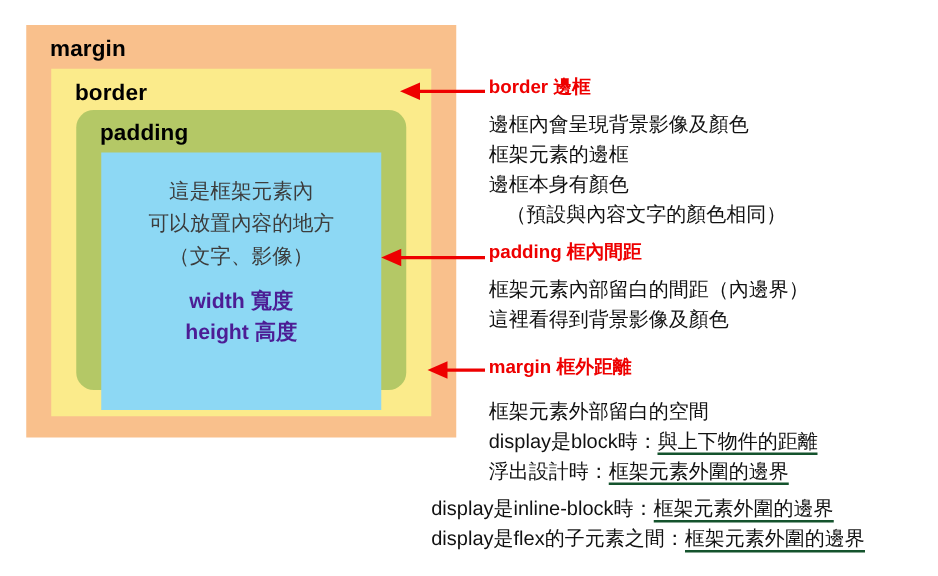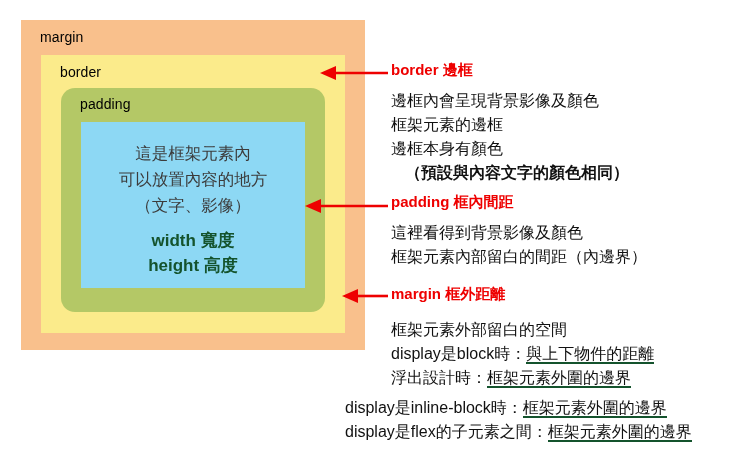--- a/index.html
+++ b/index.html
@@ -20,22 +20,22 @@
   #box-diagram {
     position: absolute;
     left: 21px;
     top: 20px;
     width: 344px;
     height: 330px;
     background: #f9c08c;
     box-sizing: border-box;
   }
   .box-label {
-    font-weight: normal;
-    font-size: 14px;
+    font-weight: bold;
+    font-size: 18px;
     line-height: 1;
     letter-spacing: 0.1px;
     color: #000;
     white-space: nowrap;
   }
   #margin-label {
     position: absolute;
     left: 19px;
     top: 10px;
   }
@@ -67,37 +67,37 @@
   #padding-label {
     position: absolute;
     left: 19px;
     top: 9px;
   }
   #content-box {
     position: absolute;
     left: 20px;
     top: 34px;
     width: 224px;
-    height: 166px;
+    height: 206px;
     background: #8dd8f4;
     box-sizing: border-box;
     text-align: center;
   }
   #content-desc {
     padding-top: 18px;
     font-size: 16.5px;
     line-height: 26px;
     color: #3c3c3c;
   }
   #content-dims {
     padding-top: 10px;
     font-size: 17px;
     line-height: 25px;
     font-weight: bold;
-    color: #14532d;
+    color: #4c1d95;
   }
 
   
   .arrow {
     position: absolute;
     height: 20px;
   }
   .arrow svg { display: block; }
 
   
@@ -111,21 +111,20 @@
   }
   .callout-body {
     position: absolute;
     color: #111111;
     font-size: 16px;
     line-height: 24px;
     white-space: nowrap;
   }
   .indent {
     padding-left: 14px;
-    font-weight: bold;
   }
   .u-red {
     border-bottom: 2px solid #14532d;
     padding-bottom: 0px;
   }
 </style>
 </head>
 <body>
 
 <div id="box-diagram">
@@ -176,22 +175,22 @@
 <div class="callout-title" style="left:391px; top:62px;">border 邊框</div>
 <div class="callout-body" style="left:391px; top:89px;">
   <div>邊框內會呈現背景影像及顏色</div>
   <div>框架元素的邊框</div>
   <div>邊框本身有顏色</div>
   <div class="indent">（預設與內容文字的顏色相同）</div>
 </div>
 
 <div class="callout-title" style="left:391px; top:194px;">padding 框內間距</div>
 <div class="callout-body" style="left:391px; top:221px;">
+  <div>框架元素內部留白的間距（內邊界）</div>
   <div>這裡看得到背景影像及顏色</div>
-  <div>框架元素內部留白的間距（內邊界）</div>
 </div>
 
 <div class="callout-title" style="left:391px; top:286px;">margin 框外距離</div>
 <div class="callout-body" style="left:391px; top:318px;">
   <div>框架元素外部留白的空間</div>
   <div>
     <span>display是block時：</span><span class="u-red">與上下物件的距離</span>
   </div>
   <div>
     <span>浮出設計時：</span><span class="u-red">框架元素外圍的邊界</span>

